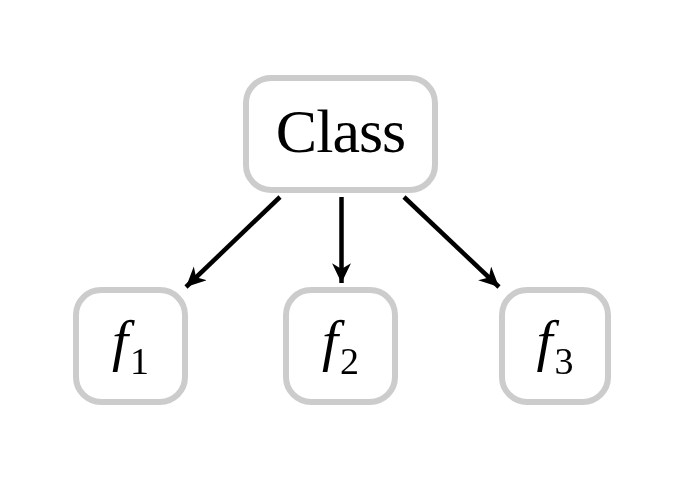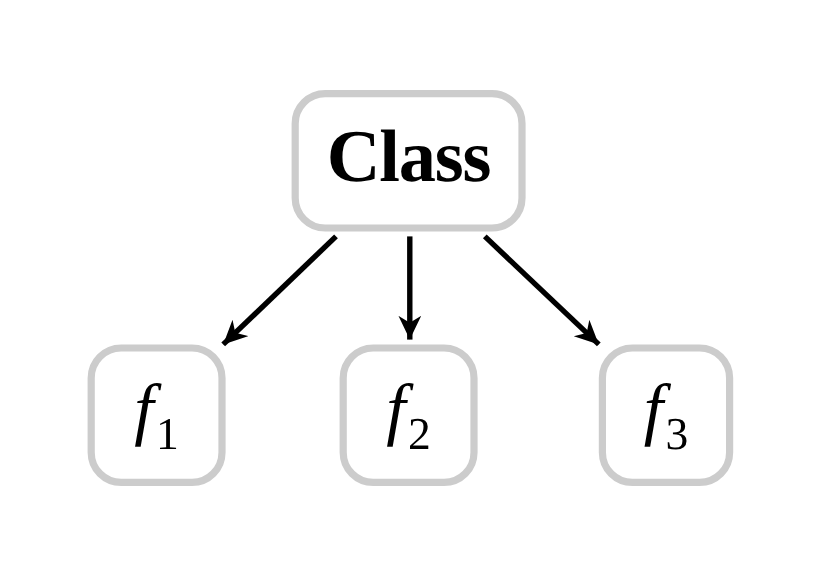--- a/index.html
+++ b/index.html
@@ -29,21 +29,21 @@
     position: absolute;
     border: 6px solid var(--node-border);
     border-radius: 28px;
     background: var(--node-fill);
     display: flex;
     align-items: center;
     justify-content: center;
   }
   .node-class {
     left: 243px; top: 75px;
-    width: 195px; height: 118px; font-weight: bold;
+    width: 195px; height: 118px;
   }
   .node-f1 { left: 73px;  top: 287px; width: 115px; height: 118px; }
   .node-f2 { left: 283px; top: 287px; width: 115px; height: 118px; }
   .node-f3 { left: 499px; top: 287px; width: 112px; height: 118px; }
   .class-label {
     font-size: 62px;
     line-height: 1;
     letter-spacing: -1px;
     padding-bottom: 6px;
   }

